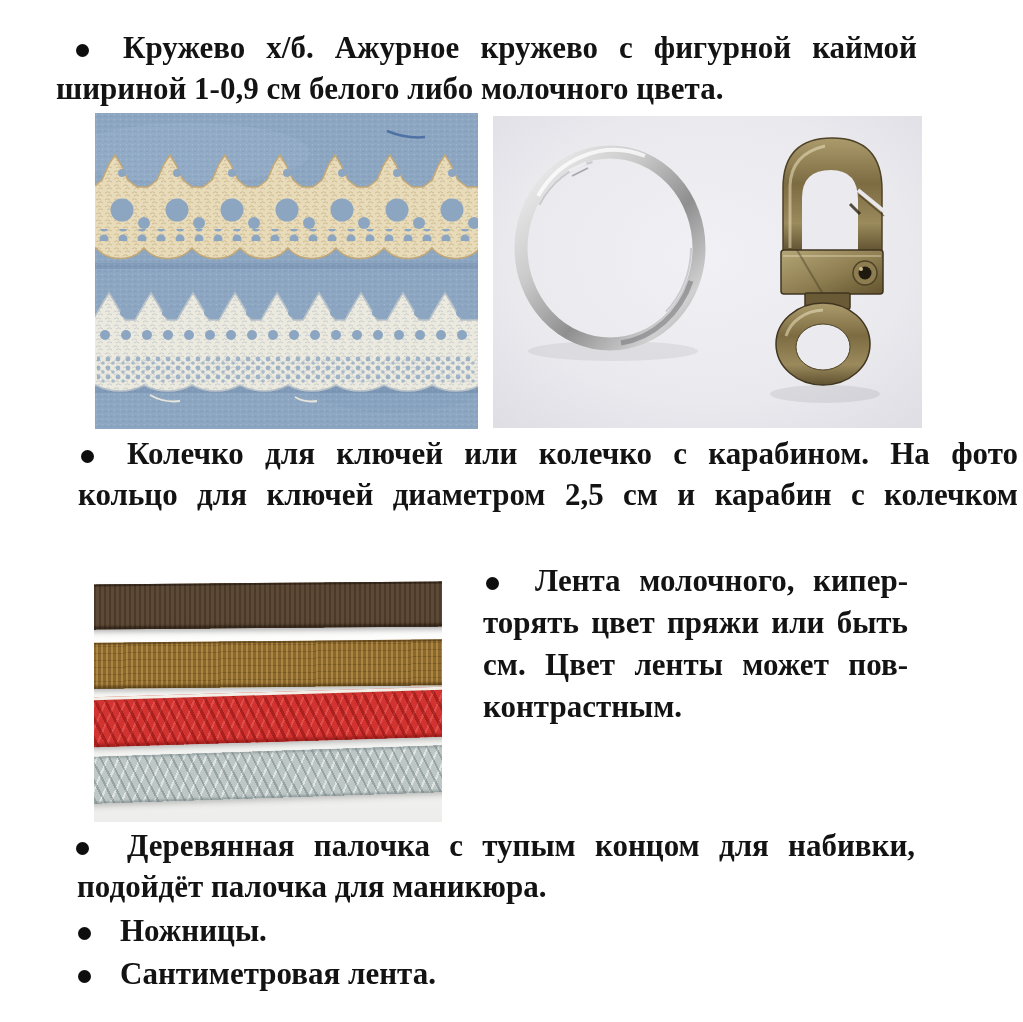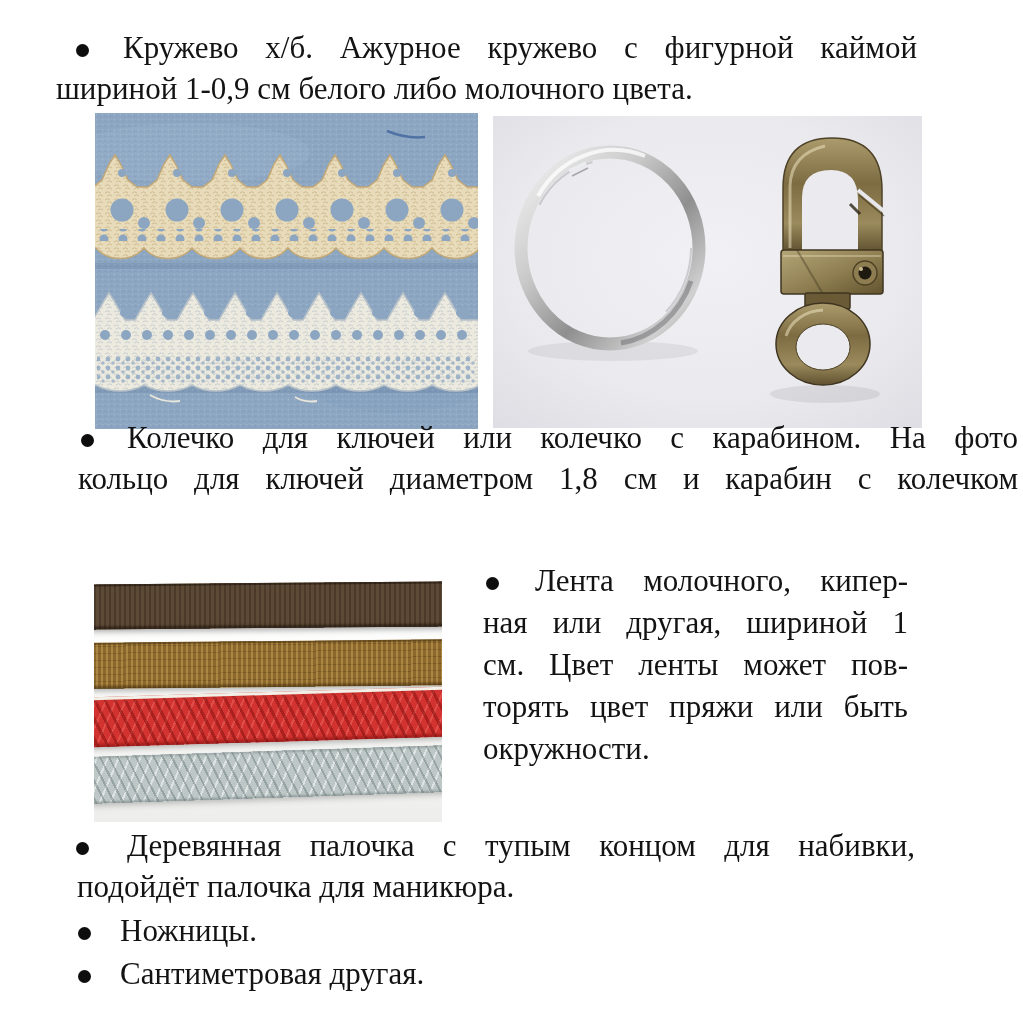--- a/index.html
+++ b/index.html
@@ -1,18 +1,18 @@
 <!DOCTYPE html>
 <html><head>
 <meta charset="utf-8">
 <style>
   html,body{margin:0;padding:0;background:#ffffff;}
   .page{position:relative;width:1023px;height:1022px;background:#ffffff;overflow:hidden;
         font-family:"Liberation Serif","DejaVu Serif",serif;color:#131313;}
-  .para{position:absolute;font-size:31px;line-height:41px;}
+  .para{position:absolute;font-size:31px;line-height:41px;font-weight:bold;}
   .para .ln{display:block;}
   .just{text-align:justify;text-align-last:justify;text-justify:inter-word;}
   .dot{position:absolute;width:13px;height:13px;border-radius:50%;background:#0e0e0e;top:17px;}
   .p-main .dot{left:20px;}
   .col{line-height:42px;}
   .col .dot{left:3px;}
   .photo{position:absolute;overflow:hidden;}
   .photo svg{display:block;width:100%;height:100%;}
   
   .photo-ribbons{background:linear-gradient(180deg,#ffffff 0%,#fbfbfa 55%,#ededeb 100%);}
@@ -213,51 +213,50 @@
         <ellipse cx="332" cy="213" rx="16" ry="8" fill="#8d7d50" stroke="#4e4227" stroke-width="1"></ellipse>
         <g>
           <ellipse cx="330" cy="228" rx="47" ry="41" fill="url(#bronzeV)" stroke="#3f3520" stroke-width="1.5"></ellipse>
           <ellipse cx="330" cy="231" rx="27" ry="23" fill="#ebebef" stroke="#4e4227" stroke-width="1"></ellipse>
           <path d="M293,220 A 40,35 0 0 1 330,194" stroke="#f3e9c8" stroke-width="3" fill="none" opacity="0.5"></path>
         </g>
       </g>
     </svg>
   </div>
 
-  <div class="para p-main" style="left:56px;top:417px;width:962px">
+  <div class="para p-main" style="left:56px;top:433px;width:962px">
     <span class="dot" style="left:25px"></span>
     <span class="ln just" style="padding-left:71px">Колечко для ключей или колечко с карабином. На фото</span>
-    <span class="ln just" style="padding-left:22px">кольцо для ключей диаметром 1,8 см и карабин с колечком</span>
+    <span class="ln just" style="padding-left:22px">кольцо для ключей диаметром 2,5 см и карабин с колечком</span>
   </div>
 
   <div class="photo photo-ribbons" style="left:94px;top:575px;width:348px;height:247px">
     <div class="ribbon ribbon-brown"></div>
     <div class="ribbon ribbon-gold"></div>
     <div class="ribbon ribbon-red"></div>
     <div class="ribbon ribbon-pale"></div>
   </div>
 
   <div class="para col" style="left:483px;top:560px;width:425px">
     <span class="dot"></span>
     <span class="ln just" style="padding-left:52px">Лента молочного, кипер-</span>
-    <span class="ln just">ная или другая, шириной 1</span>
+    <span class="ln just">торять цвет пряжи или быть</span>
     <span class="ln just">см. Цвет ленты может пов-</span>
-    <span class="ln just">торять цвет пряжи или быть</span>
-    <span class="ln">окружности.</span>
+    <span class="ln">контрастным.</span>
   </div>
 
   <div class="para p-main" style="left:56px;top:910px;width:859px">
     <span class="dot" style="left:22px"></span>
     <span class="ln" style="padding-left:64px">Ножницы.</span>
   </div>
 
   <div class="para p-main" style="left:56px;top:825px;width:859px">
     <span class="dot"></span>
     <span class="ln just" style="padding-left:71px">Деревянная палочка с тупым концом для набивки,</span>
     <span class="ln" style="padding-left:21px">подойдёт палочка для маникюра.</span>
   </div>
 
   <div class="para p-main" style="left:56px;top:953px;width:859px">
     <span class="dot" style="left:22px"></span>
-    <span class="ln" style="padding-left:64px">Сантиметровая другая.</span>
+    <span class="ln" style="padding-left:64px">Сантиметровая лента.</span>
   </div>
 
 </div>
 
 </body></html>

